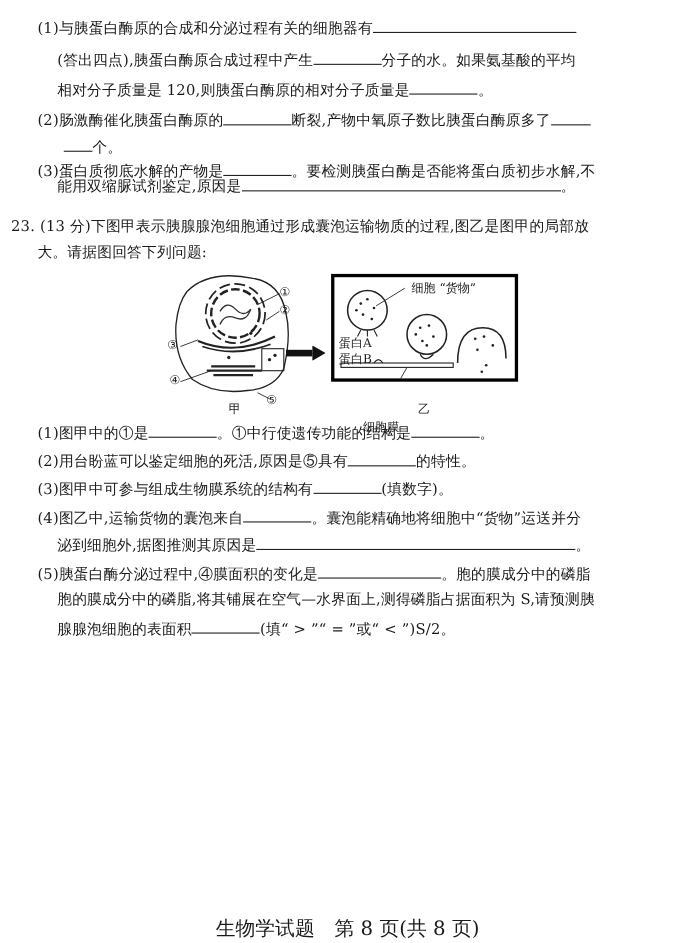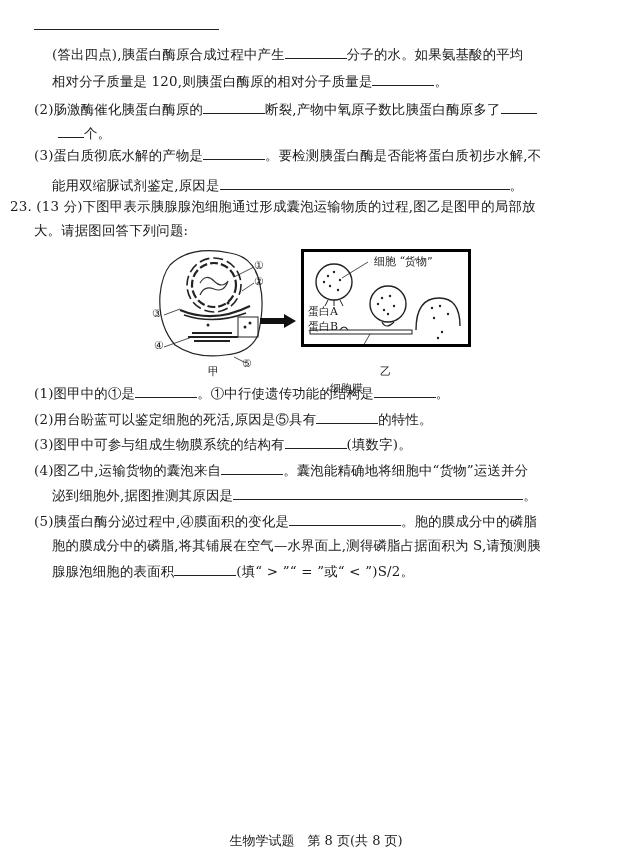--- a/index.html
+++ b/index.html
@@ -4,44 +4,44 @@
 <style>
   html, body { margin: 0; padding: 0; }
   body {
     width: 632px; height: 857px; background: #ffffff; position: relative; overflow: hidden;
     font-family: "DejaVu Serif", "Liberation Serif", serif; color: #1a1a1a; font-size: 13.4px;
   }
   .line { position: absolute; white-space: nowrap; line-height: 18px; letter-spacing: 0.2px; }
   .blank { display: inline-block; border-bottom: 1px solid #222; height: 13px; vertical-align: baseline; }
   .fig { position: absolute; }
   .cap { position: absolute; font-size: 11px; }
-  .footer { position: absolute; left: 0; width: 632px; text-align: center; top: 832px; font-size: 13px; }
+  .footer { position: absolute; left: 0; width: 632px; text-align: center; top: 832px; font-size: 18px; }
 </style>
 </head>
 <body>
 
 <div class="line" style="left:34px;top:16px;">
-  <span class="blank" style="width:185px"></span>
+  <span>(1)与胰蛋白酶原的合成和分泌过程有关的细胞器有</span><span class="blank" style="width:185px"></span>
 </div>
 <div class="line" style="left:52px;top:45px;">
   <span>(答出四点),胰蛋白酶原合成过程中产生</span><span class="blank" style="width:62px"></span><span>分子的水。如果氨基酸的平均</span>
 </div>
 <div class="line" style="left:52px;top:72px;">
   <span>相对分子质量是 120,则胰蛋白酶原的相对分子质量是</span><span class="blank" style="width:62px"></span><span>。</span>
 </div>
 <div class="line" style="left:34px;top:100px;">
   <span>(2)肠激酶催化胰蛋白酶原的</span><span class="blank" style="width:62px"></span><span>断裂,产物中氧原子数比胰蛋白酶原多了</span><span class="blank" style="width:36px"></span>
 </div>
 <div class="line" style="left:58px;top:124px;">
   <span class="blank" style="width:26px"></span><span>个。</span>
 </div>
 <div class="line" style="left:34px;top:146px;">
   <span>(3)蛋白质彻底水解的产物是</span><span class="blank" style="width:62px"></span><span>。要检测胰蛋白酶是否能将蛋白质初步水解,不</span>
 </div>
-<div class="line" style="left:52px;top:176px;">
+<div class="line" style="left:52px;top:160px;">
   <span>能用双缩脲试剂鉴定,原因是</span><span class="blank" style="width:290px"></span><span>。</span>
 </div>
 
 <div class="line" style="left:10px;top:198px;">23. (13 分)下图甲表示胰腺腺泡细胞通过形成囊泡运输物质的过程,图乙是图甲的局部放</div>
 <div class="line" style="left:34px;top:222px;">大。请据图回答下列问题:</div>
 
 <div class="fig" style="left:150px;top:245px;width:140px;height:130px;">
   <svg width="140" height="130" viewBox="0 0 140 130">
     <path d="M20 20 Q40 0 80 8 Q105 12 110 40 Q115 60 108 90 Q100 108 75 110 Q45 114 25 100 Q8 80 10 50 Q12 30 20 20 Z" fill="none" stroke="#222" stroke-width="1.2"></path>
     <circle cx="64" cy="40" r="22" fill="none" stroke="#222" stroke-width="2.2" stroke-dasharray="8 3"></circle>

